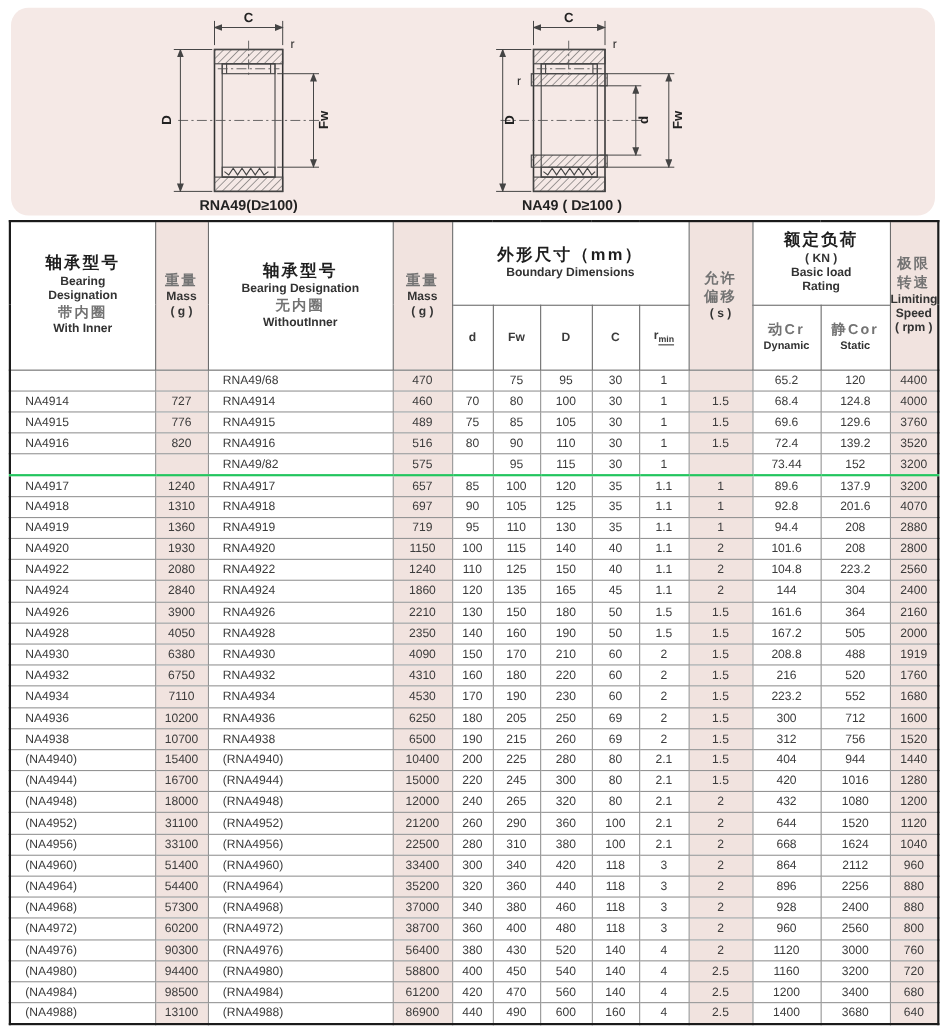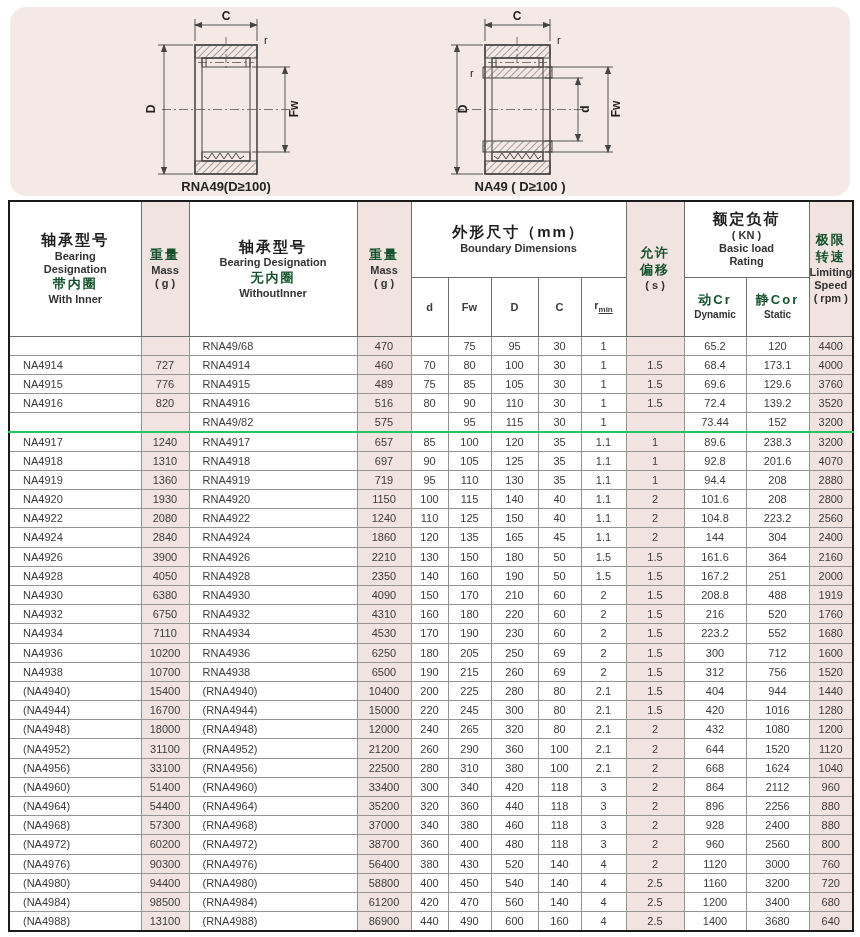--- a/index.html
+++ b/index.html
@@ -25,21 +25,21 @@
   .btable th, .btable td { border:1px solid #949494; text-align:center;
     padding:0; overflow:hidden; white-space:nowrap;
     font-size:11px; color:#3b3b3b; }
   .btable thead th { border-color:#6d6d6d; vertical-align:middle; }
   .btable tbody td { height:19.2px; }
   .sh { background:#f1e3df; }
   .al { text-align:left !important; padding-left:13px !important; }
   tr.sep td { border-top:2px solid #22c55e; }
   .h1 { height:76px; } .h2 { height:59px; }
   .zh  { font-size:15px; font-weight:bold; color:#1e1e1e; letter-spacing:2px; line-height:1.25; }
-  .zhs { font-size:13px; font-weight:bold; color:#14532d; letter-spacing:2px; line-height:1.3; }
+  .zhs { font-size:13px; font-weight:bold; color:#737373; letter-spacing:2px; line-height:1.3; }
   .en  { font-size:11px; color:#333; line-height:1.2; }
   .ens { font-size:10px; color:#333; line-height:1.15;text-align:center; }
   .subhead { font-size:12px; color:#333; }
   .subhead sub { font-size:8px;text-decoration:underline; }
 </style>
 </head>
 <body>
 
 <div class="panel">
 
@@ -246,21 +246,21 @@
         <td class="sh">727</td>
         <td class="al ">RNA4914</td>
         <td class="sh">460</td>
         <td class="">70</td>
         <td class="">80</td>
         <td class="">100</td>
         <td class="">30</td>
         <td class="">1</td>
         <td class="sh">1.5</td>
         <td class="">68.4</td>
-        <td class="">173.1</td>
+        <td class="">124.8</td>
         <td class="sh">4000</td>
       </tr>
       <tr>
         <td class="al ">NA4915</td>
         <td class="sh">776</td>
         <td class="al ">RNA4915</td>
         <td class="sh">489</td>
         <td class="">75</td>
         <td class="">85</td>
         <td class="">105</td>
@@ -306,21 +306,21 @@
         <td class="sh">1240</td>
         <td class="al ">RNA4917</td>
         <td class="sh">657</td>
         <td class="">85</td>
         <td class="">100</td>
         <td class="">120</td>
         <td class="">35</td>
         <td class="">1.1</td>
         <td class="sh">1</td>
         <td class="">89.6</td>
-        <td class="">238.3</td>
+        <td class="">137.9</td>
         <td class="sh">3200</td>
       </tr>
       <tr>
         <td class="al ">NA4918</td>
         <td class="sh">1310</td>
         <td class="al ">RNA4918</td>
         <td class="sh">697</td>
         <td class="">90</td>
         <td class="">105</td>
         <td class="">125</td>
@@ -411,21 +411,21 @@
         <td class="sh">4050</td>
         <td class="al ">RNA4928</td>
         <td class="sh">2350</td>
         <td class="">140</td>
         <td class="">160</td>
         <td class="">190</td>
         <td class="">50</td>
         <td class="">1.5</td>
         <td class="sh">1.5</td>
         <td class="">167.2</td>
-        <td class="">251</td>
+        <td class="">505</td>
         <td class="sh">2000</td>
       </tr>
       <tr>
         <td class="al ">NA4930</td>
         <td class="sh">6380</td>
         <td class="al ">RNA4930</td>
         <td class="sh">4090</td>
         <td class="">150</td>
         <td class="">170</td>
         <td class="">210</td>

